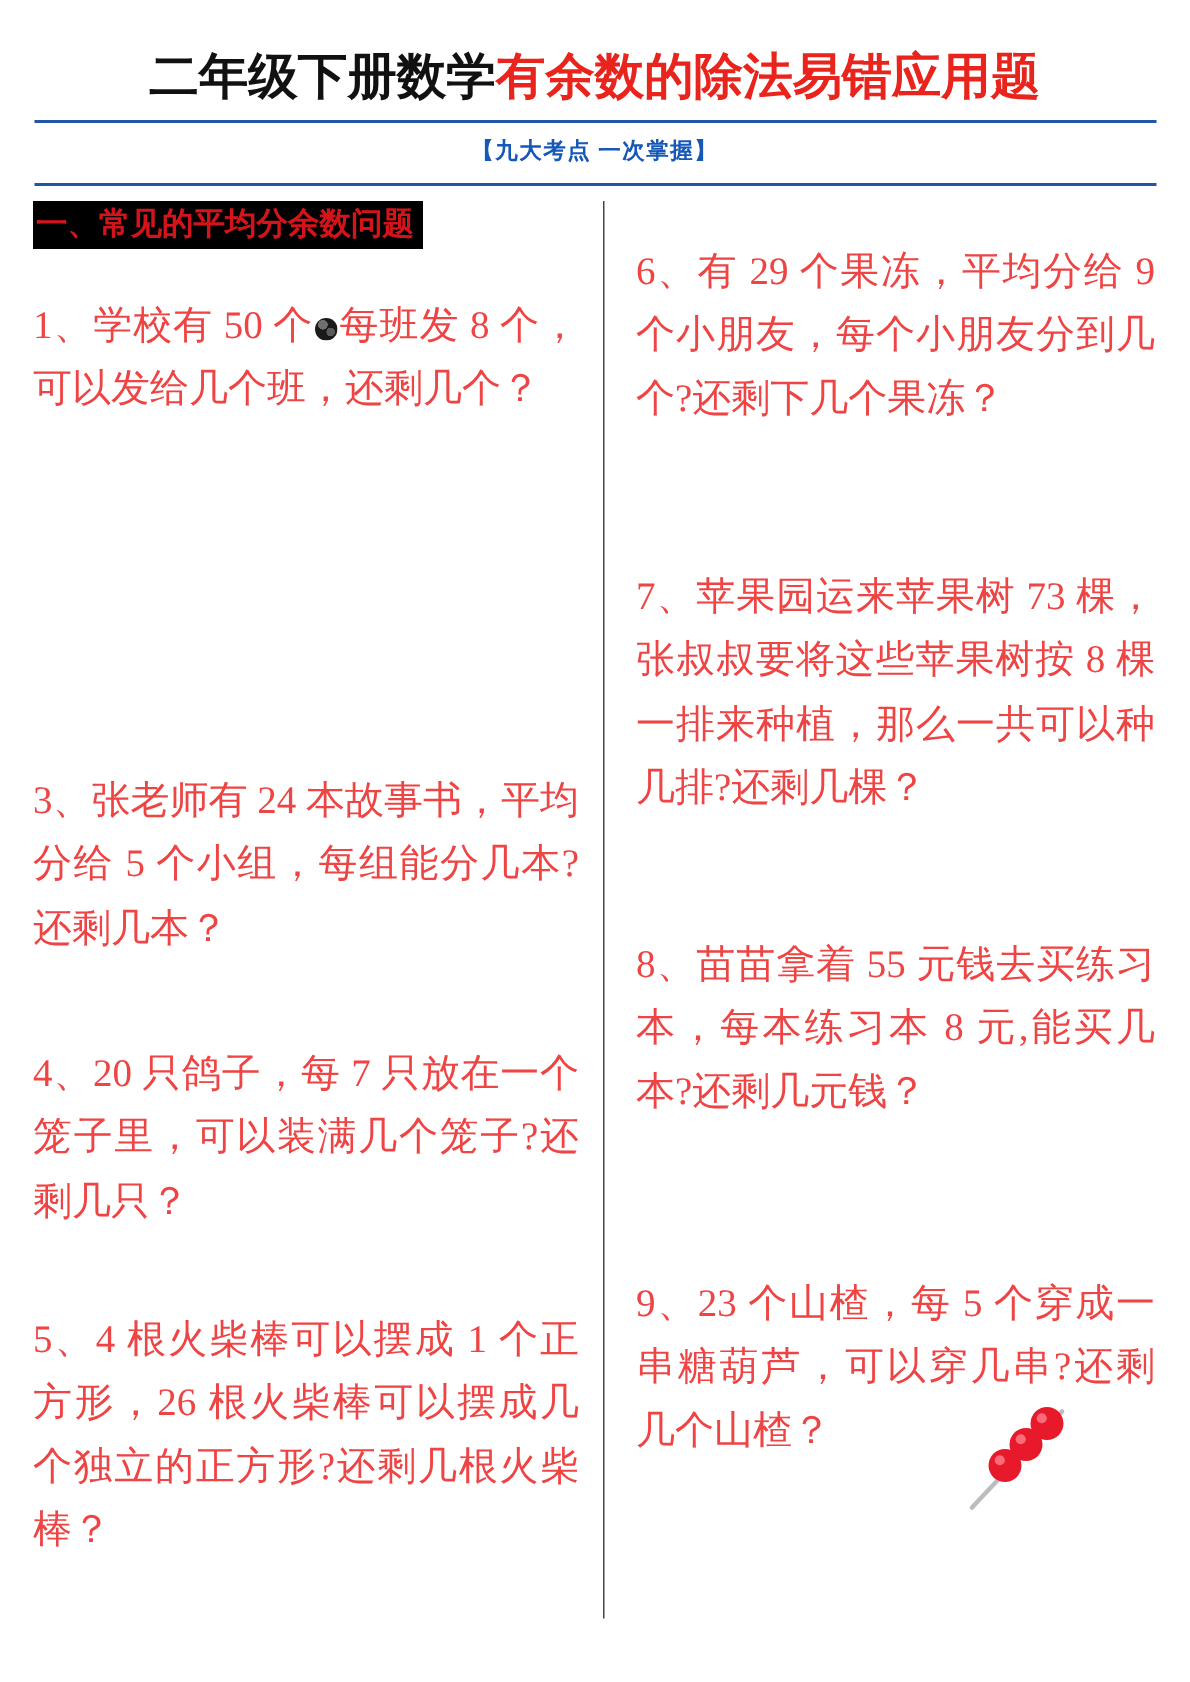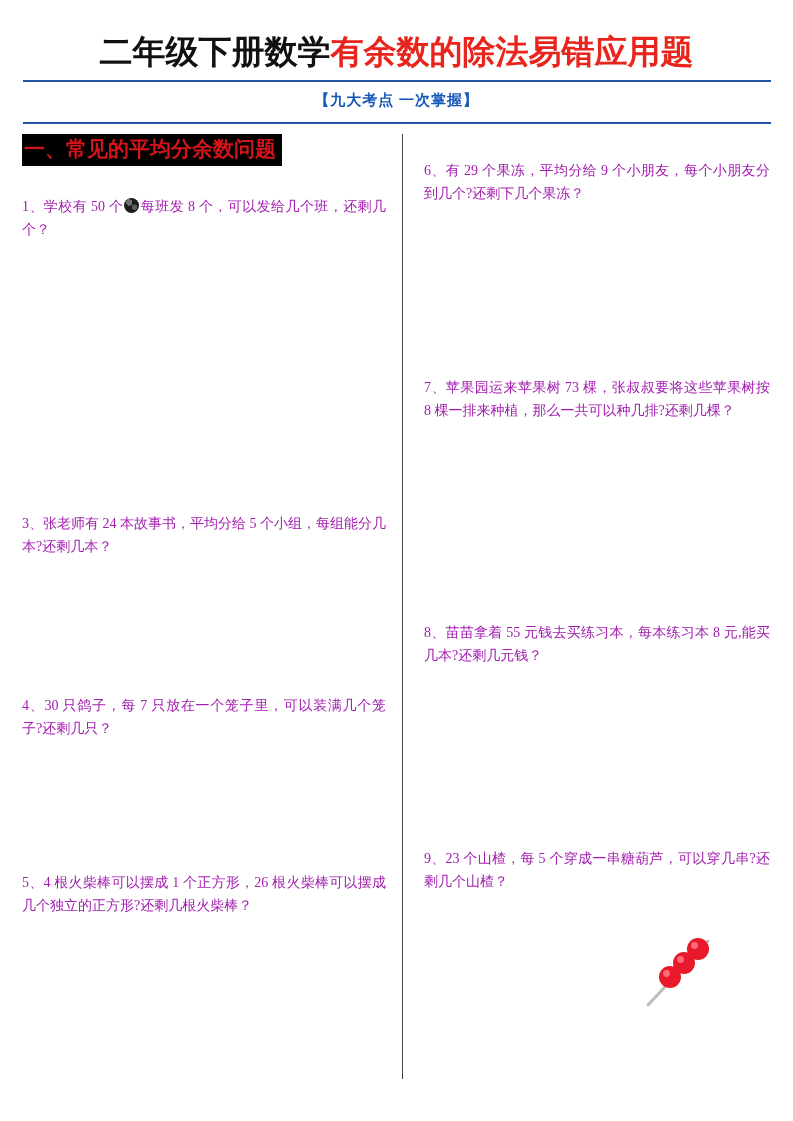--- a/index.html
+++ b/index.html
@@ -105,23 +105,23 @@
     font-weight: bold;
     color: #d4141b;
     background: #000000;
     padding: 2px 6px 3px 2px;
     line-height: 1.25;
     white-space: nowrap;
   }
 
   
   .q {
-    font-size: 14px;
+    font-size: 26px;
     line-height: 1.62;
-    color: #a21caf;
+    color: #ef4444;
     text-align: justify;
   }
   .col-left .q { margin-top: 16px; }
   .col-left .q:first-of-type { margin-top: 12px; }
 
   .ball-icon {
     display: inline-block;
     width: 15px;
     height: 15px;
     border-radius: 50%;
@@ -171,21 +171,21 @@
 
       <div class="section-heading">一、常见的平均分余数问题</div>
 
       <div class="q abs" style="top:46px;">
         <span>1、学校有 50 个</span><span class="ball-icon"></span><span>每班发 8 个，可以发给几个班，还剩几个？</span>
       </div>
 
 
       <div class="q abs" style="top:363px;">3、张老师有 24 本故事书，平均分给 5 个小组，每组能分几本?还剩几本？</div>
 
-      <div class="q abs" style="top:545px;">4、30 只鸽子，每 7 只放在一个笼子里，可以装满几个笼子?还剩几只？</div>
+      <div class="q abs" style="top:545px;">4、20 只鸽子，每 7 只放在一个笼子里，可以装满几个笼子?还剩几只？</div>
 
       <div class="q abs" style="top:722px;">5、4 根火柴棒可以摆成 1 个正方形，26 根火柴棒可以摆成几个独立的正方形?还剩几根火柴棒？</div>
 
     </div>
 
     <div class="col col-right">
 
       <div class="q absr" style="top:26px;">6、有 29 个果冻，平均分给 9 个小朋友，每个小朋友分到几个?还剩下几个果冻？</div>
 
       <div class="q absr" style="top:243px;">7、苹果园运来苹果树 73 棵，张叔叔要将这些苹果树按 8 棵一排来种植，那么一共可以种几排?还剩几棵？</div>

